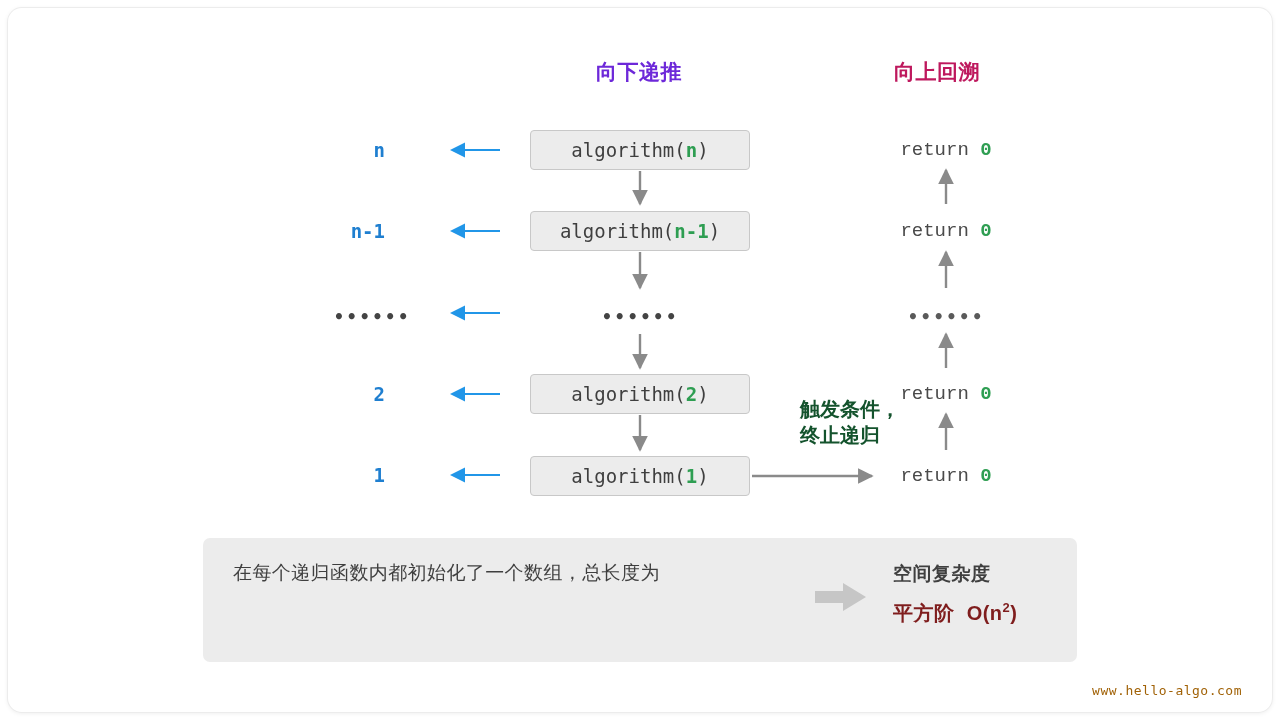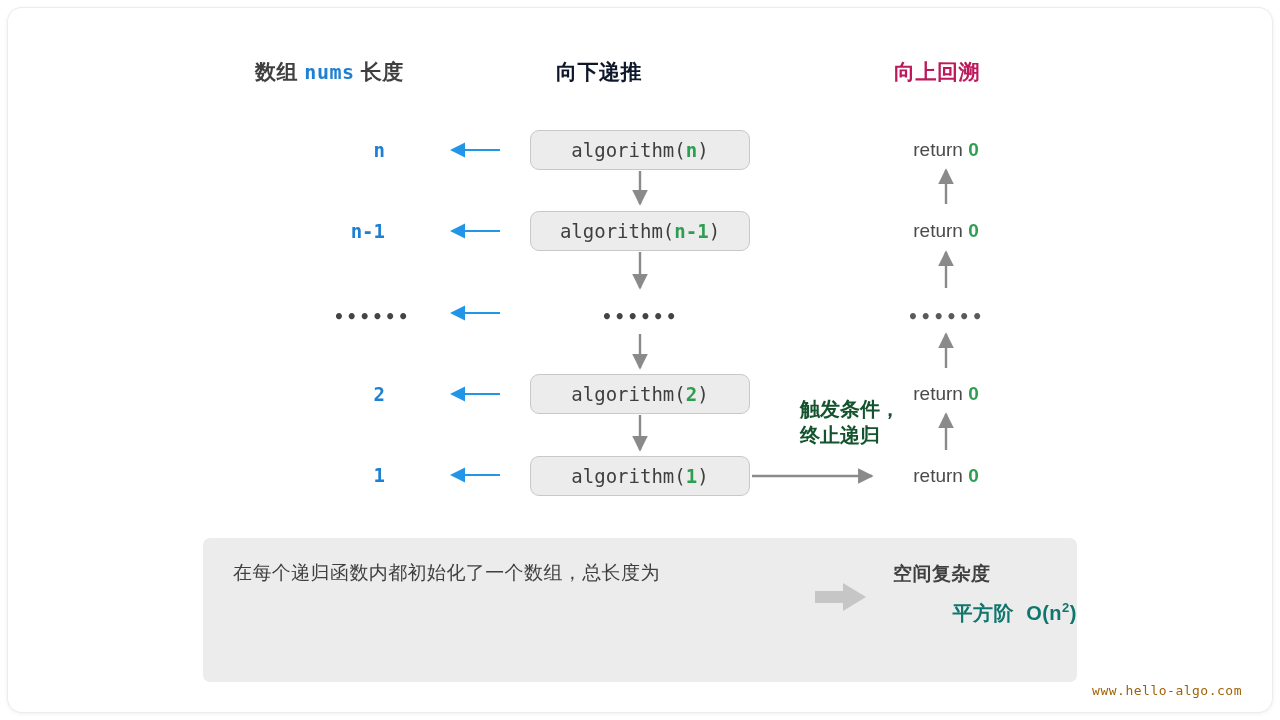--- a/index.html
+++ b/index.html
@@ -44,23 +44,23 @@
     top: 58px;
     color: #3f3f3f;
   }
   .hdr-left .code-blue {
     color: #1f7fd0;
     font-family: "DejaVu Sans Mono", "Liberation Mono", monospace;
     font-weight: bold;
     font-size: 20px;
   }
   .hdr-mid {
-    left: 556px;
+    left: 596px;
     top: 58px;
-    color: #0f172a;
+    color: #6d28d9;
     font-family: Liberation Serif, serif;
   }
   .hdr-right {
     left: 894px;
     top: 58px;
     color: #be185d;
   }
 
   
   .size-label {
@@ -87,38 +87,38 @@
 
   
   .call-box {
     position: absolute;
     width: 220px;
     height: 40px;
     margin-left: -110px;
     transform: translateY(-50%);
     background: #ececec;
     border: 1.5px solid #c8c8c8;
-    border-radius: 9px;
+    border-radius: 4px;
     box-sizing: border-box;
     display: flex;
     align-items: center;
     justify-content: center;
     font-family: "DejaVu Sans Mono", "Liberation Mono", monospace;
     font-size: 19px;
     color: #3f3f3f;
     letter-spacing: 0px;
     white-space: nowrap;
   }
   .arg { color: #2e9e52; font-weight: bold; }
 
   
   .ret-label {
     position: absolute;
     transform: translate(-50%,-50%);
-    font-family: Liberation Sans, sans-serif;
+    font-family: Liberation Mono, monospace;
     font-size: 19px;
     color: #4a4a4a;
     white-space: nowrap;
   }
   .ret-val { color: #2e9e52; font-weight: bold; }
 
   
   .trigger-note {
     position: absolute;
     left: 800px;
@@ -129,21 +129,21 @@
     color: #14532d;
     line-height: 26px;
   }
 
   
   .summary {
     position: absolute;
     left: 203px;
     top: 538px;
     width: 874px;
-    height: 144px;
+    height: 124px;
     background: #ececec;
     border-radius: 7px;
     box-sizing: border-box;
   }
   .sum-text1 {
     position: absolute;
     left: 30px;
     top: 22px;
     font-size: 19px;
     color: #3f3f3f;
@@ -172,24 +172,24 @@
     font-size: 19px;
     font-weight: bold;
     color: #3f3f3f;
     letter-spacing: 0.5px;
   }
   .sum-right-val {
     position: absolute;
     left: 690px;
     top: 62px;
     width: 184px;
-    text-align: right;
+    text-align: left;
     font-size: 20px;
     font-weight: bold;
-    color: #0f766e;
+    color: #7f1d1d;
     white-space: nowrap;
     letter-spacing: 0.5px;
   }
   .sum-right-val sup { font-size: 13px; }
   .big-arrow {
     position: absolute;
     left: 612px;
     top: 44px;
     width: 52px;
     height: 30px;
@@ -251,25 +251,20 @@
       <line x1="946" y1="288" x2="946" y2="252" stroke="#8a8a8a" stroke-width="2.4" marker-end="url(#ahGray)"></line>
       <line x1="946" y1="368" x2="946" y2="334" stroke="#8a8a8a" stroke-width="2.4" marker-end="url(#ahGray)"></line>
       <line x1="946" y1="450" x2="946" y2="414" stroke="#8a8a8a" stroke-width="2.4" marker-end="url(#ahGray)"></line>
     </g>
 
     <g>
       <line x1="752" y1="476" x2="872" y2="476" stroke="#8a8a8a" stroke-width="2.4" marker-end="url(#ahGray)"></line>
     </g>
   </svg>
 
-  <div class="col-header hdr-left">
-    <span>数组</span>
-    <span class="code-blue">nums</span>
-    <span>长度</span>
-  </div>
   <div class="col-header hdr-mid">向下递推</div>
   <div class="col-header hdr-right">向上回溯</div>
 
   <div class="size-label" style="left:255px; top:150px;">n</div>
   <div class="call-box" style="left:640px; top:150px;">
     <span>algorithm(</span>
       <span class="arg">n</span>
       <span>)</span>
   </div>
   <div class="ret-label" style="left:946px; top:150px;">

